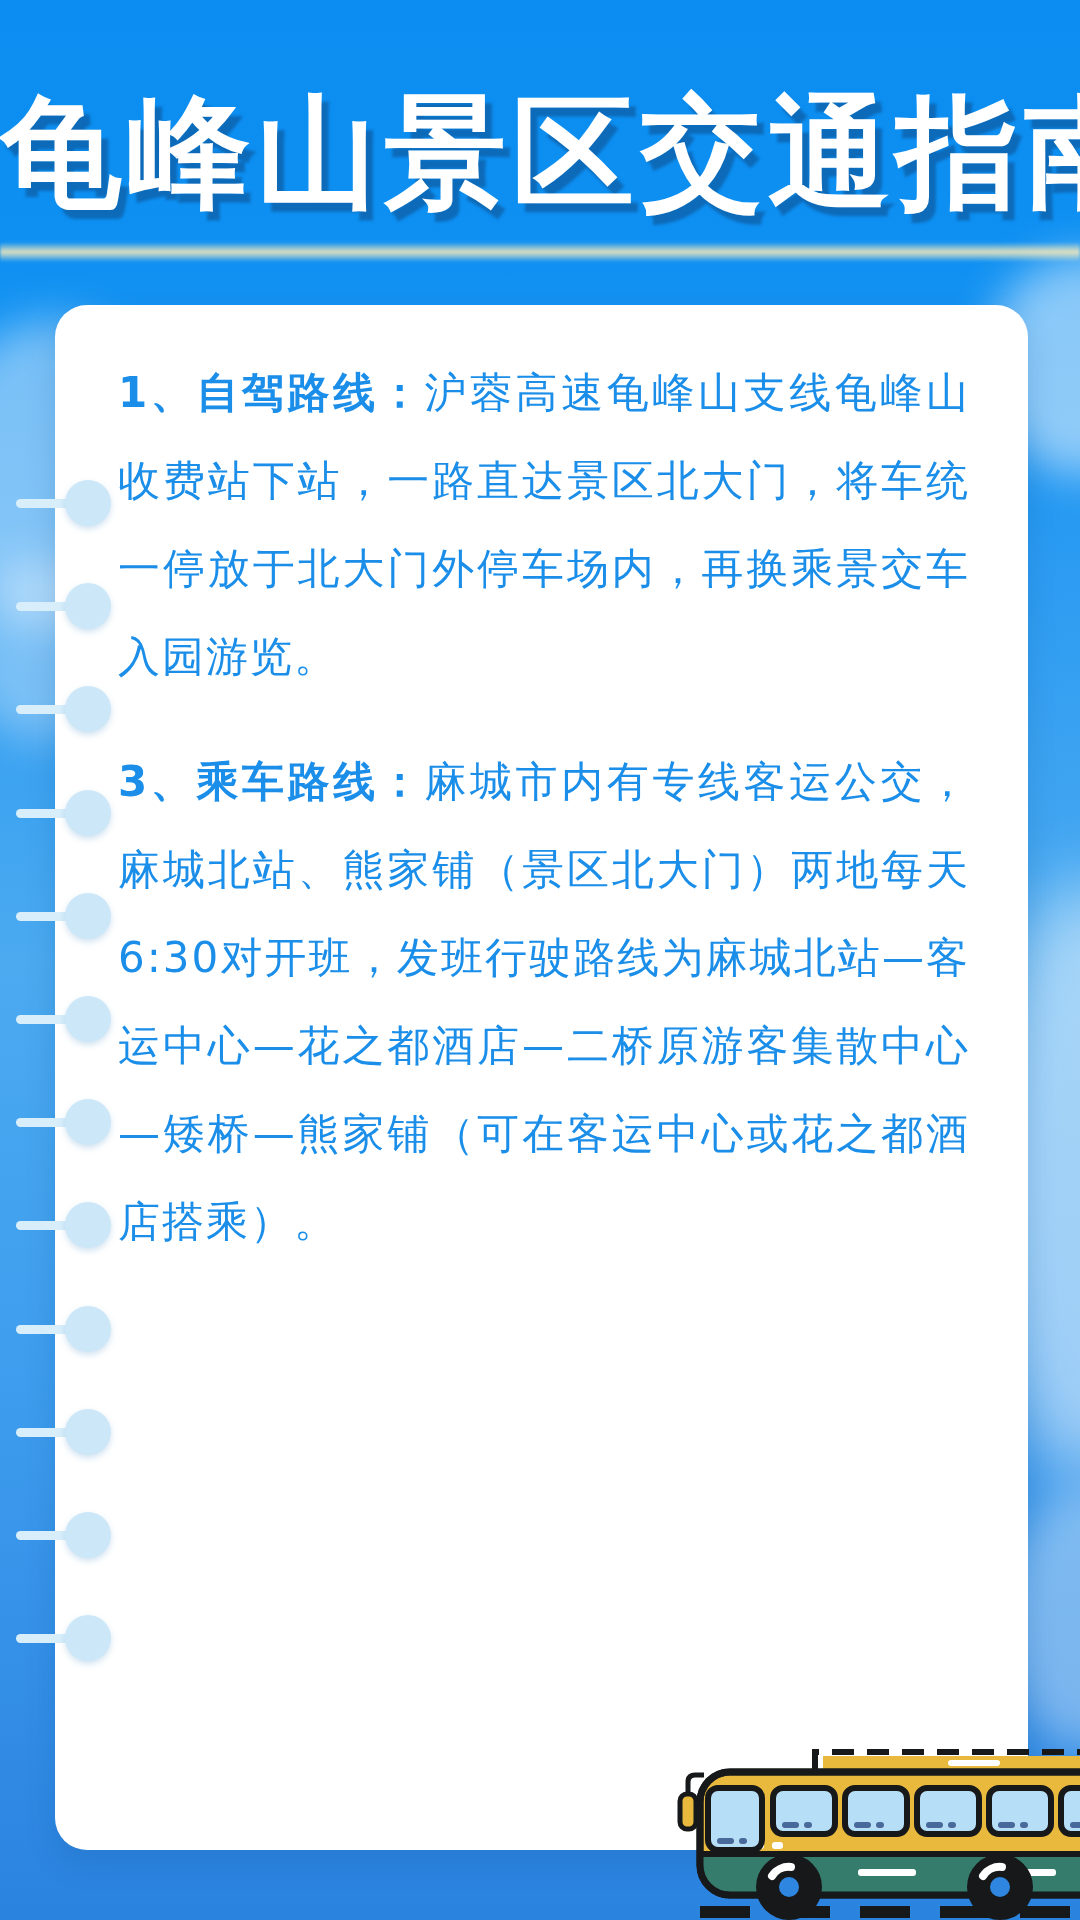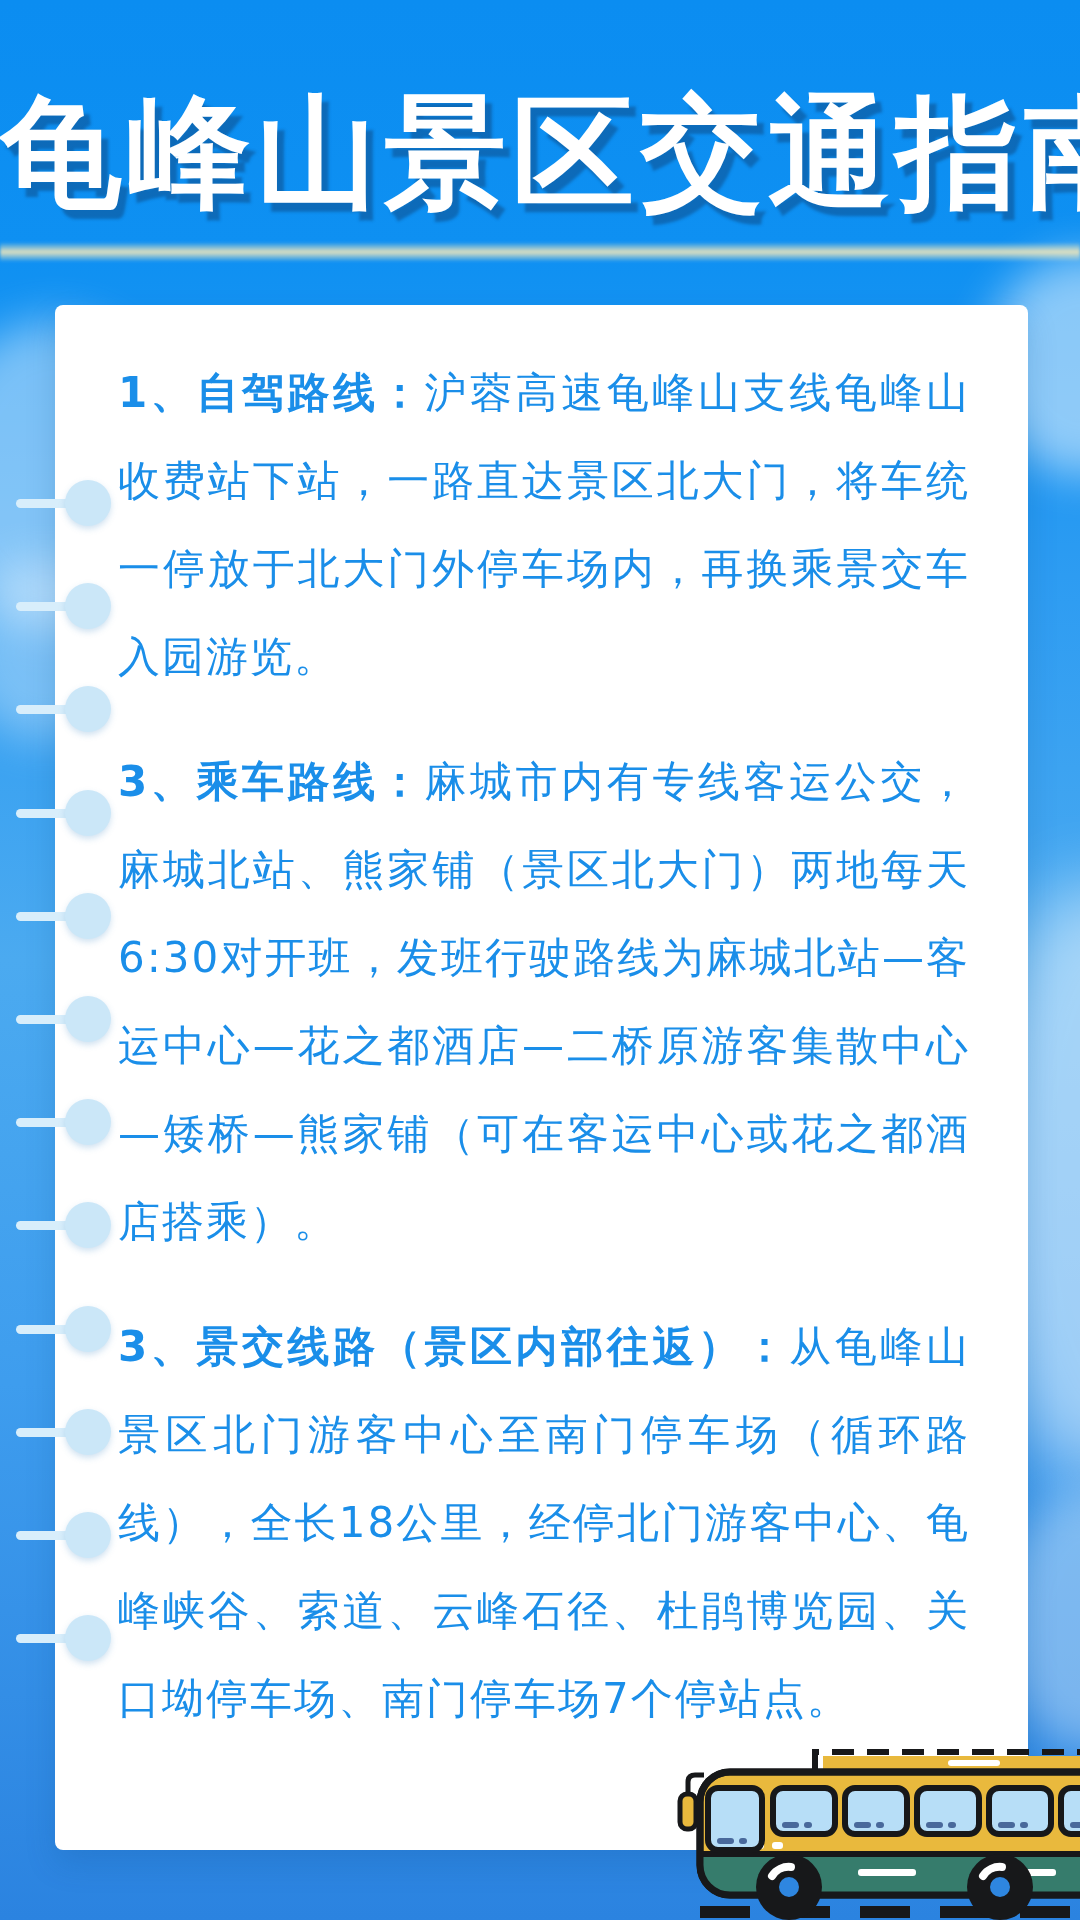--- a/index.html
+++ b/index.html
@@ -27,21 +27,21 @@
   }
   .title{
     position:absolute;left:0;top:86px;width:1080px;
     text-align:center;color:#ffffff;
     font-size:122px;font-weight:900;line-height:1.1;letter-spacing:6px;
     text-shadow:7px 9px 3px rgba(14,62,116,.45);
     white-space:nowrap;
   }
   .card{
     position:absolute;left:55px;top:305px;width:973px;height:1545px;
-    background:#ffffff;border-radius:8px;
+    background:#ffffff;border-radius:32px;
     box-shadow:0 14px 30px rgba(9,70,140,.18);
   }
   .card-content{
     position:absolute;left:63px;right:58px;top:44px;
     color:#1A8EE9;font-size:42px;line-height:88px;letter-spacing:2px;
     text-align:justify;
   }
   .section{margin:0 0 0 0;}
   .section + .section{margin-top:37px;}
   .section .label{font-weight:700;}
@@ -67,21 +67,20 @@
   <div class="cloud c4"></div>
   <div class="cloud c5"></div>
 
   <div class="title">龟峰山景区交通指南</div>
   <div class="streak"></div>
 
   <div class="card">
     <div class="card-content">
       <p class="section"><span class="label">1、自驾路线：</span><span>沪蓉高速龟峰山支线龟峰山收费站下站，一路直达景区北大门，将车统一停放于北大门外停车场内，再换乘景交车入园游览。</span></p>
       <p class="section"><span class="label">3、乘车路线：</span><span>麻城市内有专线客运公交，麻城北站、熊家铺（景区北大门）两地每天6:30对开班，发班行驶路线为麻城北站—客运中心—花之都酒店—二桥原游客集散中心—矮桥—熊家铺（可在客运中心或花之都酒店搭乘）。</span></p>
-      <p class="section"><span class="label">3、景交线路（景区内部往返）：</span><span>从龟峰山景区北门游客中心至南门停车场（循环路线），全长18公里，经停北门游客中心、龟峰峡谷、索道、云峰石径、杜鹃博览园、关口坳停车场、南门停车场7个停站点。</span></p>
     </div>
   </div>
 
   <div id="dots">
       <div class="dot-line" style="top: 499px;"></div>
       <div class="dot" style="top: 480px;"></div>
       <div class="dot-line" style="top: 602px;"></div>
       <div class="dot" style="top: 583px;"></div>
       <div class="dot-line" style="top: 705px;"></div>
       <div class="dot" style="top: 686px;"></div>

